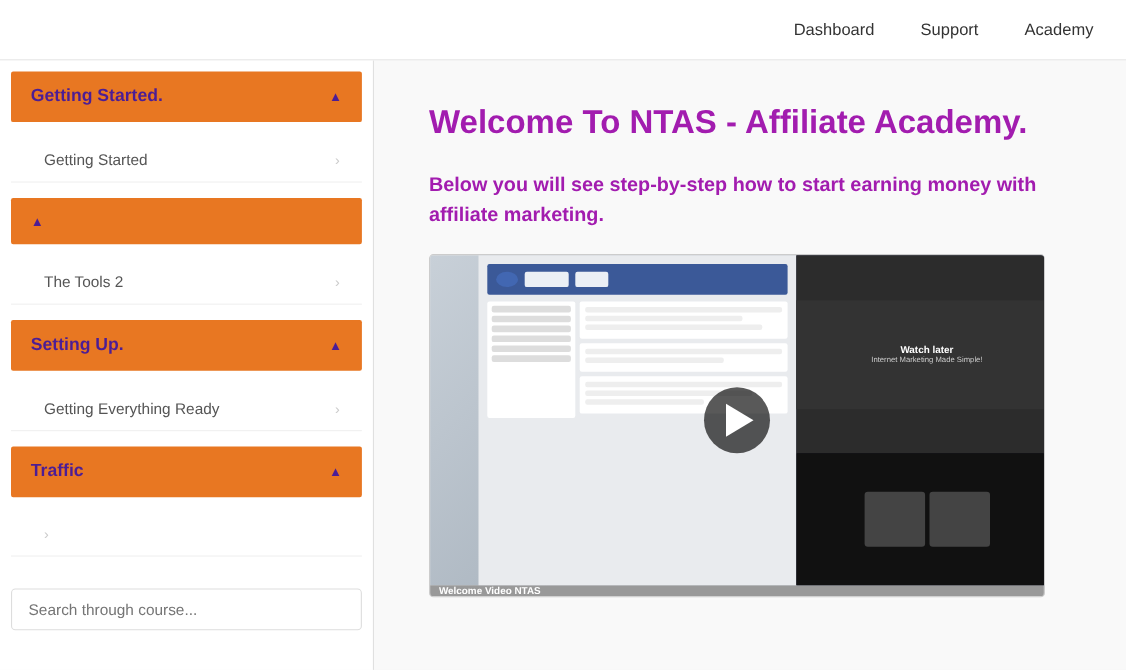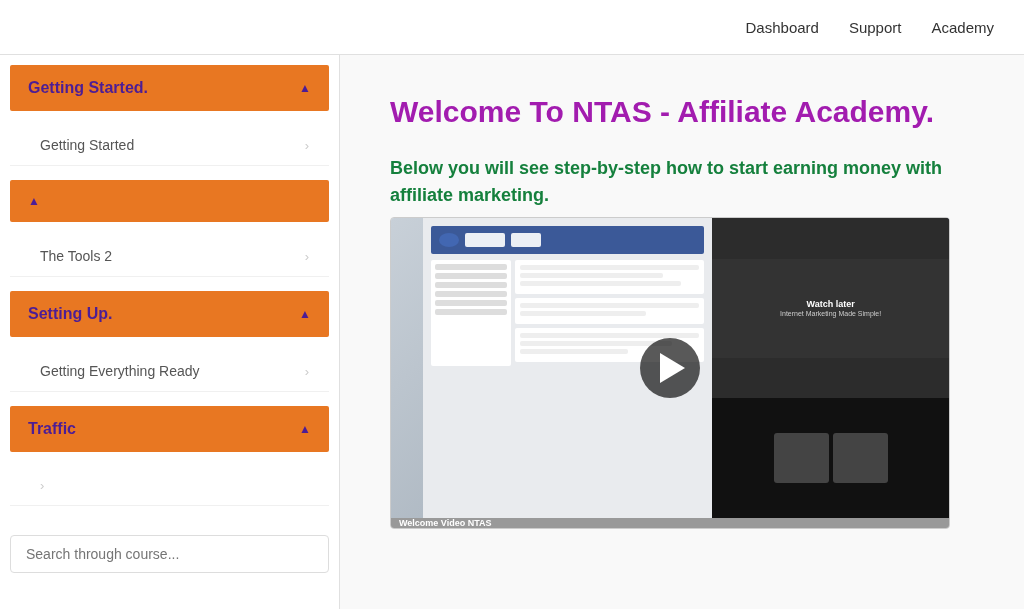--- a/index.html
+++ b/index.html
@@ -10,21 +10,21 @@
       background: #fff;
       border-bottom: 1px solid #e0e0e0;
       display: flex;
       justify-content: flex-end;
       align-items: center;
       padding: 0 30px;
       height: 55px;
     }
     .header-nav {
       display: flex;
-      gap: 30px;
+      gap: 42px;
     }
     .header-nav a {
       text-decoration: none;
       color: #333;
       font-size: 15px;
       font-weight: 500;
       cursor: pointer;
     }
 
     
@@ -103,22 +103,22 @@
     .main-title {
       font-size: 30px;
       font-weight: bold;
       color: #a21caf;
       margin-bottom: 26px;
     }
 
     .main-subtitle {
       font-size: 18px;
       font-weight: bold;
-      color: #15803d;
-      margin-bottom: 8px;
+      color: #a21caf;
+      margin-bottom: 22px;
       line-height: 1.5;
     }
 
     
     .video-container {
       width: 100%;
       max-width: 560px;
       background: #e8e8e8;
       border: 1px solid #ccc;
       border-radius: 4px;
@@ -134,21 +134,21 @@
       align-items: center;
       justify-content: center;
       position: relative;
     }
 
     
     .video-screenshot {
       width: 100%;
       height: 100%;
       position: absolute;
-      top: 0; left: 0;
+      top: 0; left: 12px;
       display: flex;
       padding-left: 32px;
     }
 
     .fb-left {
       width: 55%;
       height: 100%;
       background: #e9ebee;
       padding: 8px;
     }

